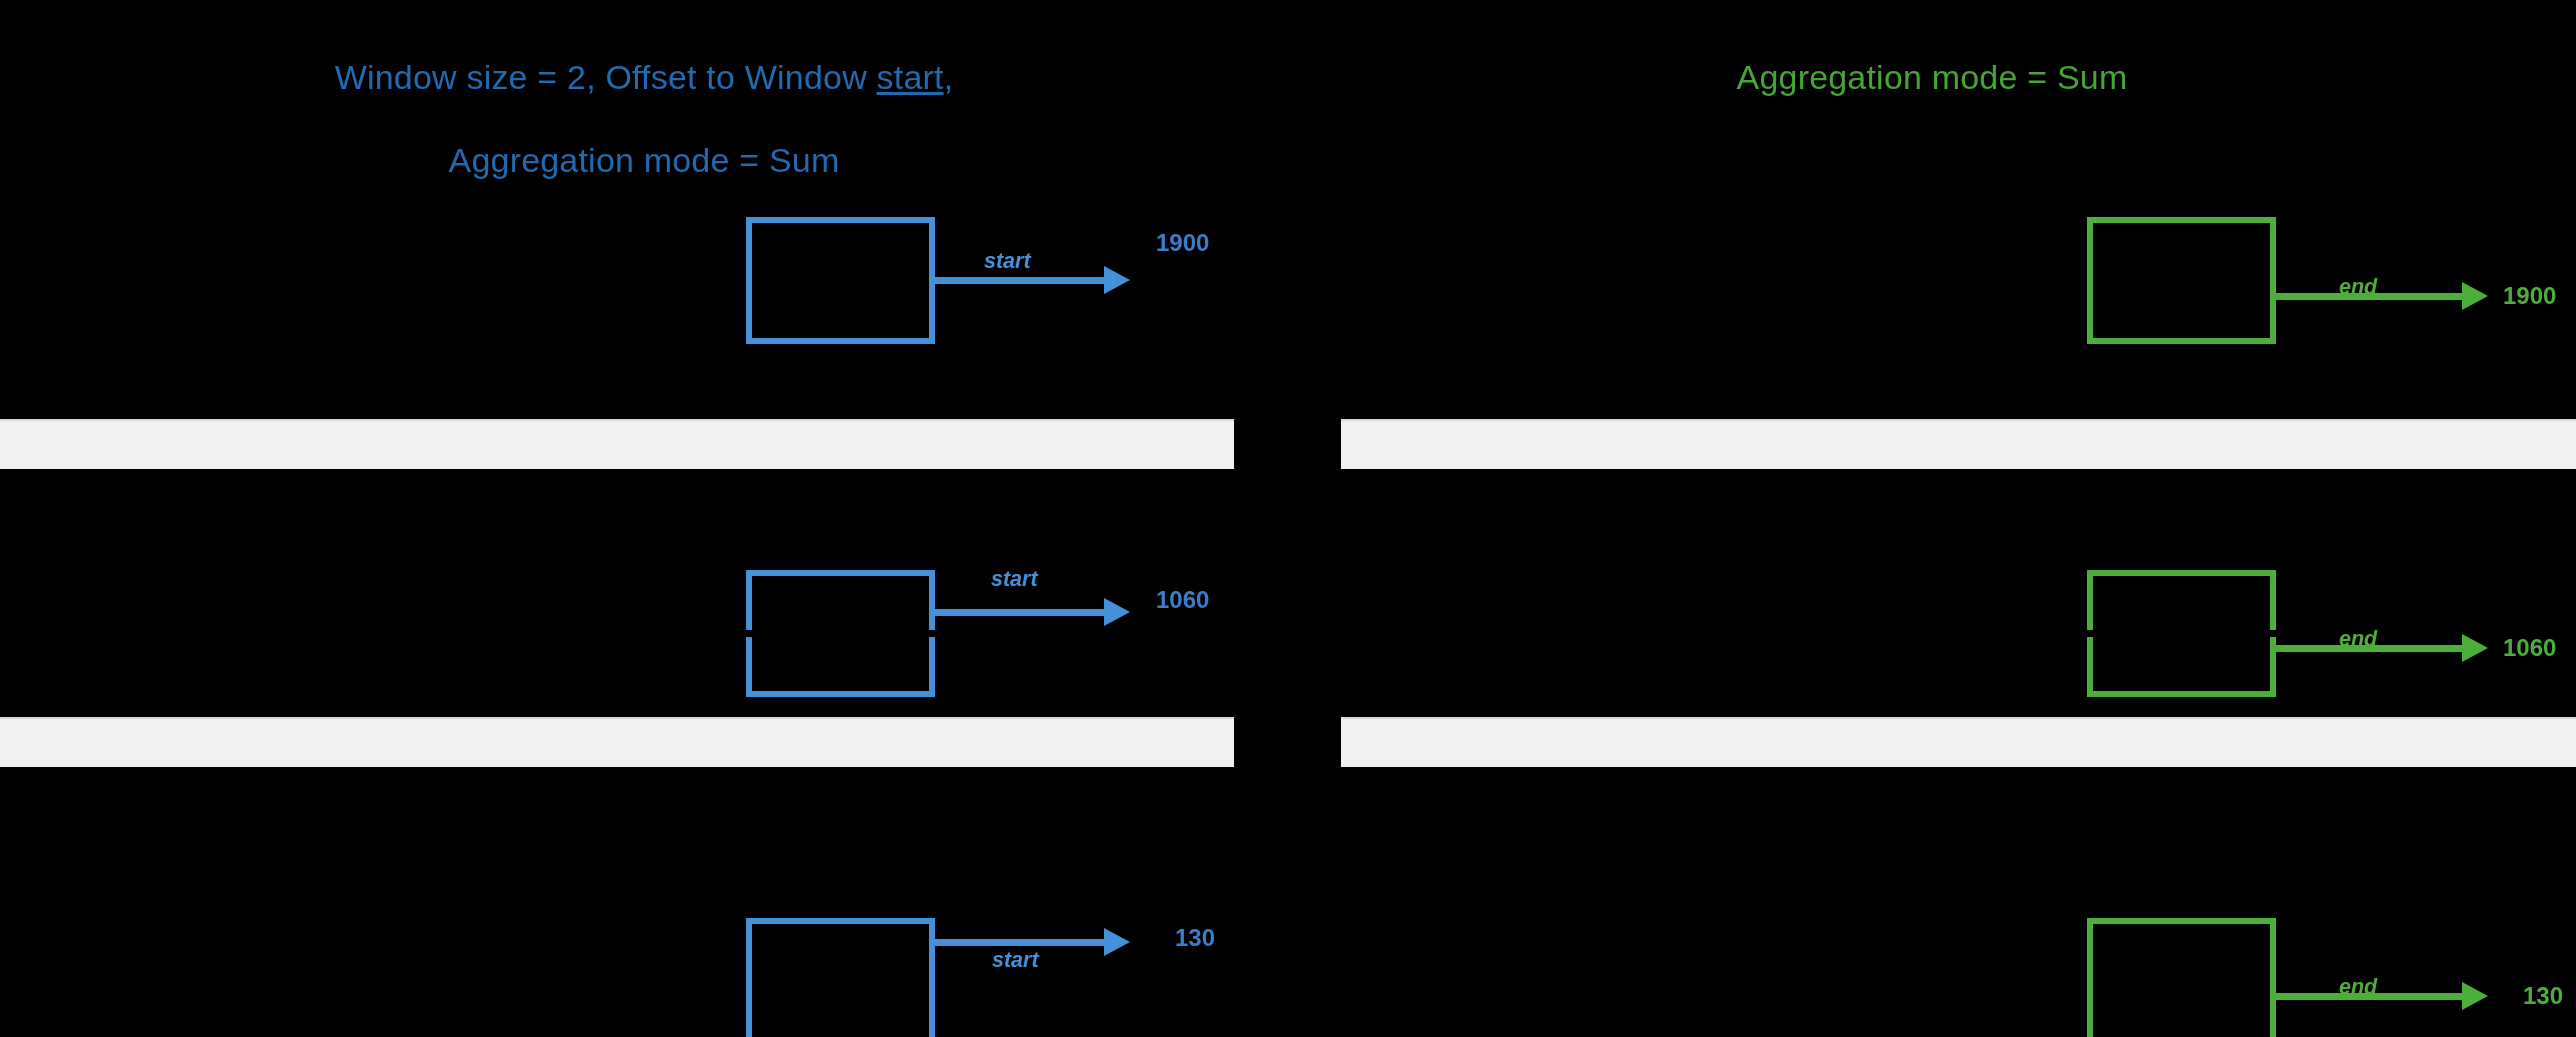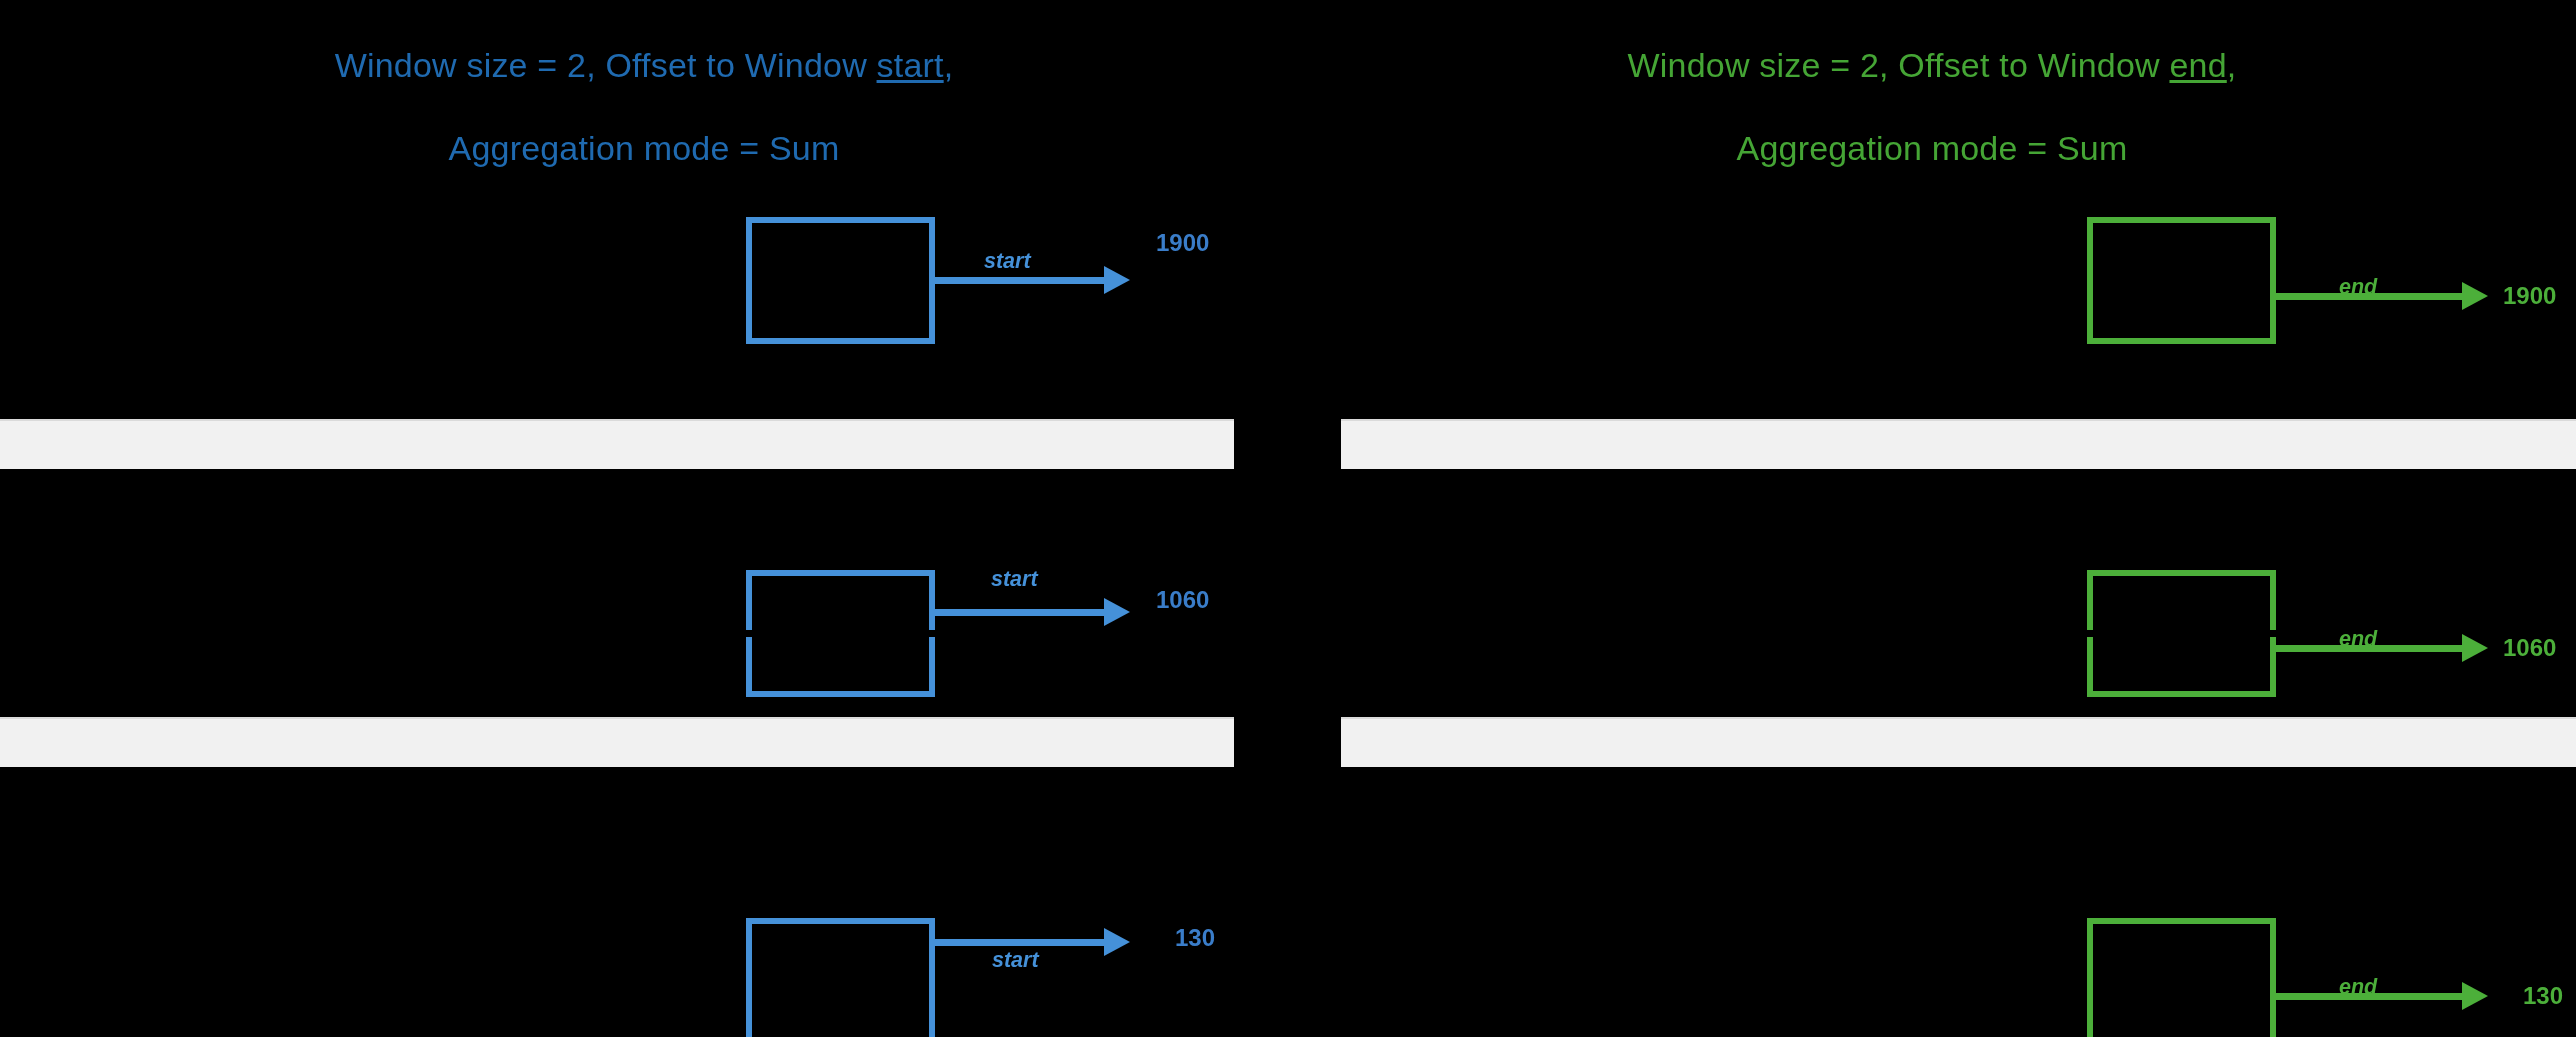--- a/index.html
+++ b/index.html
@@ -16,21 +16,21 @@
   }
   .stage {
     position: absolute;
     inset: 0;
     background: #000000;
   }
 
   
   .title {
     position: absolute;
-    top: 3px;
+    top: 15px;
     width: 1288px;
     text-align: center;
     font-size: 34px;
     line-height: 1.23;
     font-weight: 400;
     letter-spacing: 0.2px;
     white-space: pre-line;
   }
   .title .ttl-line { display: block; }
   .title-left  { left: 0px;    color: #1F6AB0; }
@@ -105,21 +105,20 @@
 <body>
 
 <div class="stage">
 
   <div class="title title-left">
     <span class="ttl-line"><span>Window size = 2, Offset to Window </span><span class="u">start</span><span>,</span></span>
     <span class="ttl-line">Aggregation mode = Sum</span>
   </div>
 
   <div class="title title-right">
-    <span class="ttl-line"><span>Window size = 2, Offset to Window </span><span class="u">end</span><span>,</span></span>
     <span class="ttl-line">Aggregation mode = Sum</span>
   </div>
 
   <div class="band band-1l"></div>
   <div class="band band-1r"></div>
   <div class="band band-2l"></div>
   <div class="band band-2r"></div>
 
   <div class="winbox blue" style="left:746px; top:217px; width:189px; height:127px;"></div>
   <div class="arrow-line blue" style="left:932px; top:277px; width:172px;"></div>

